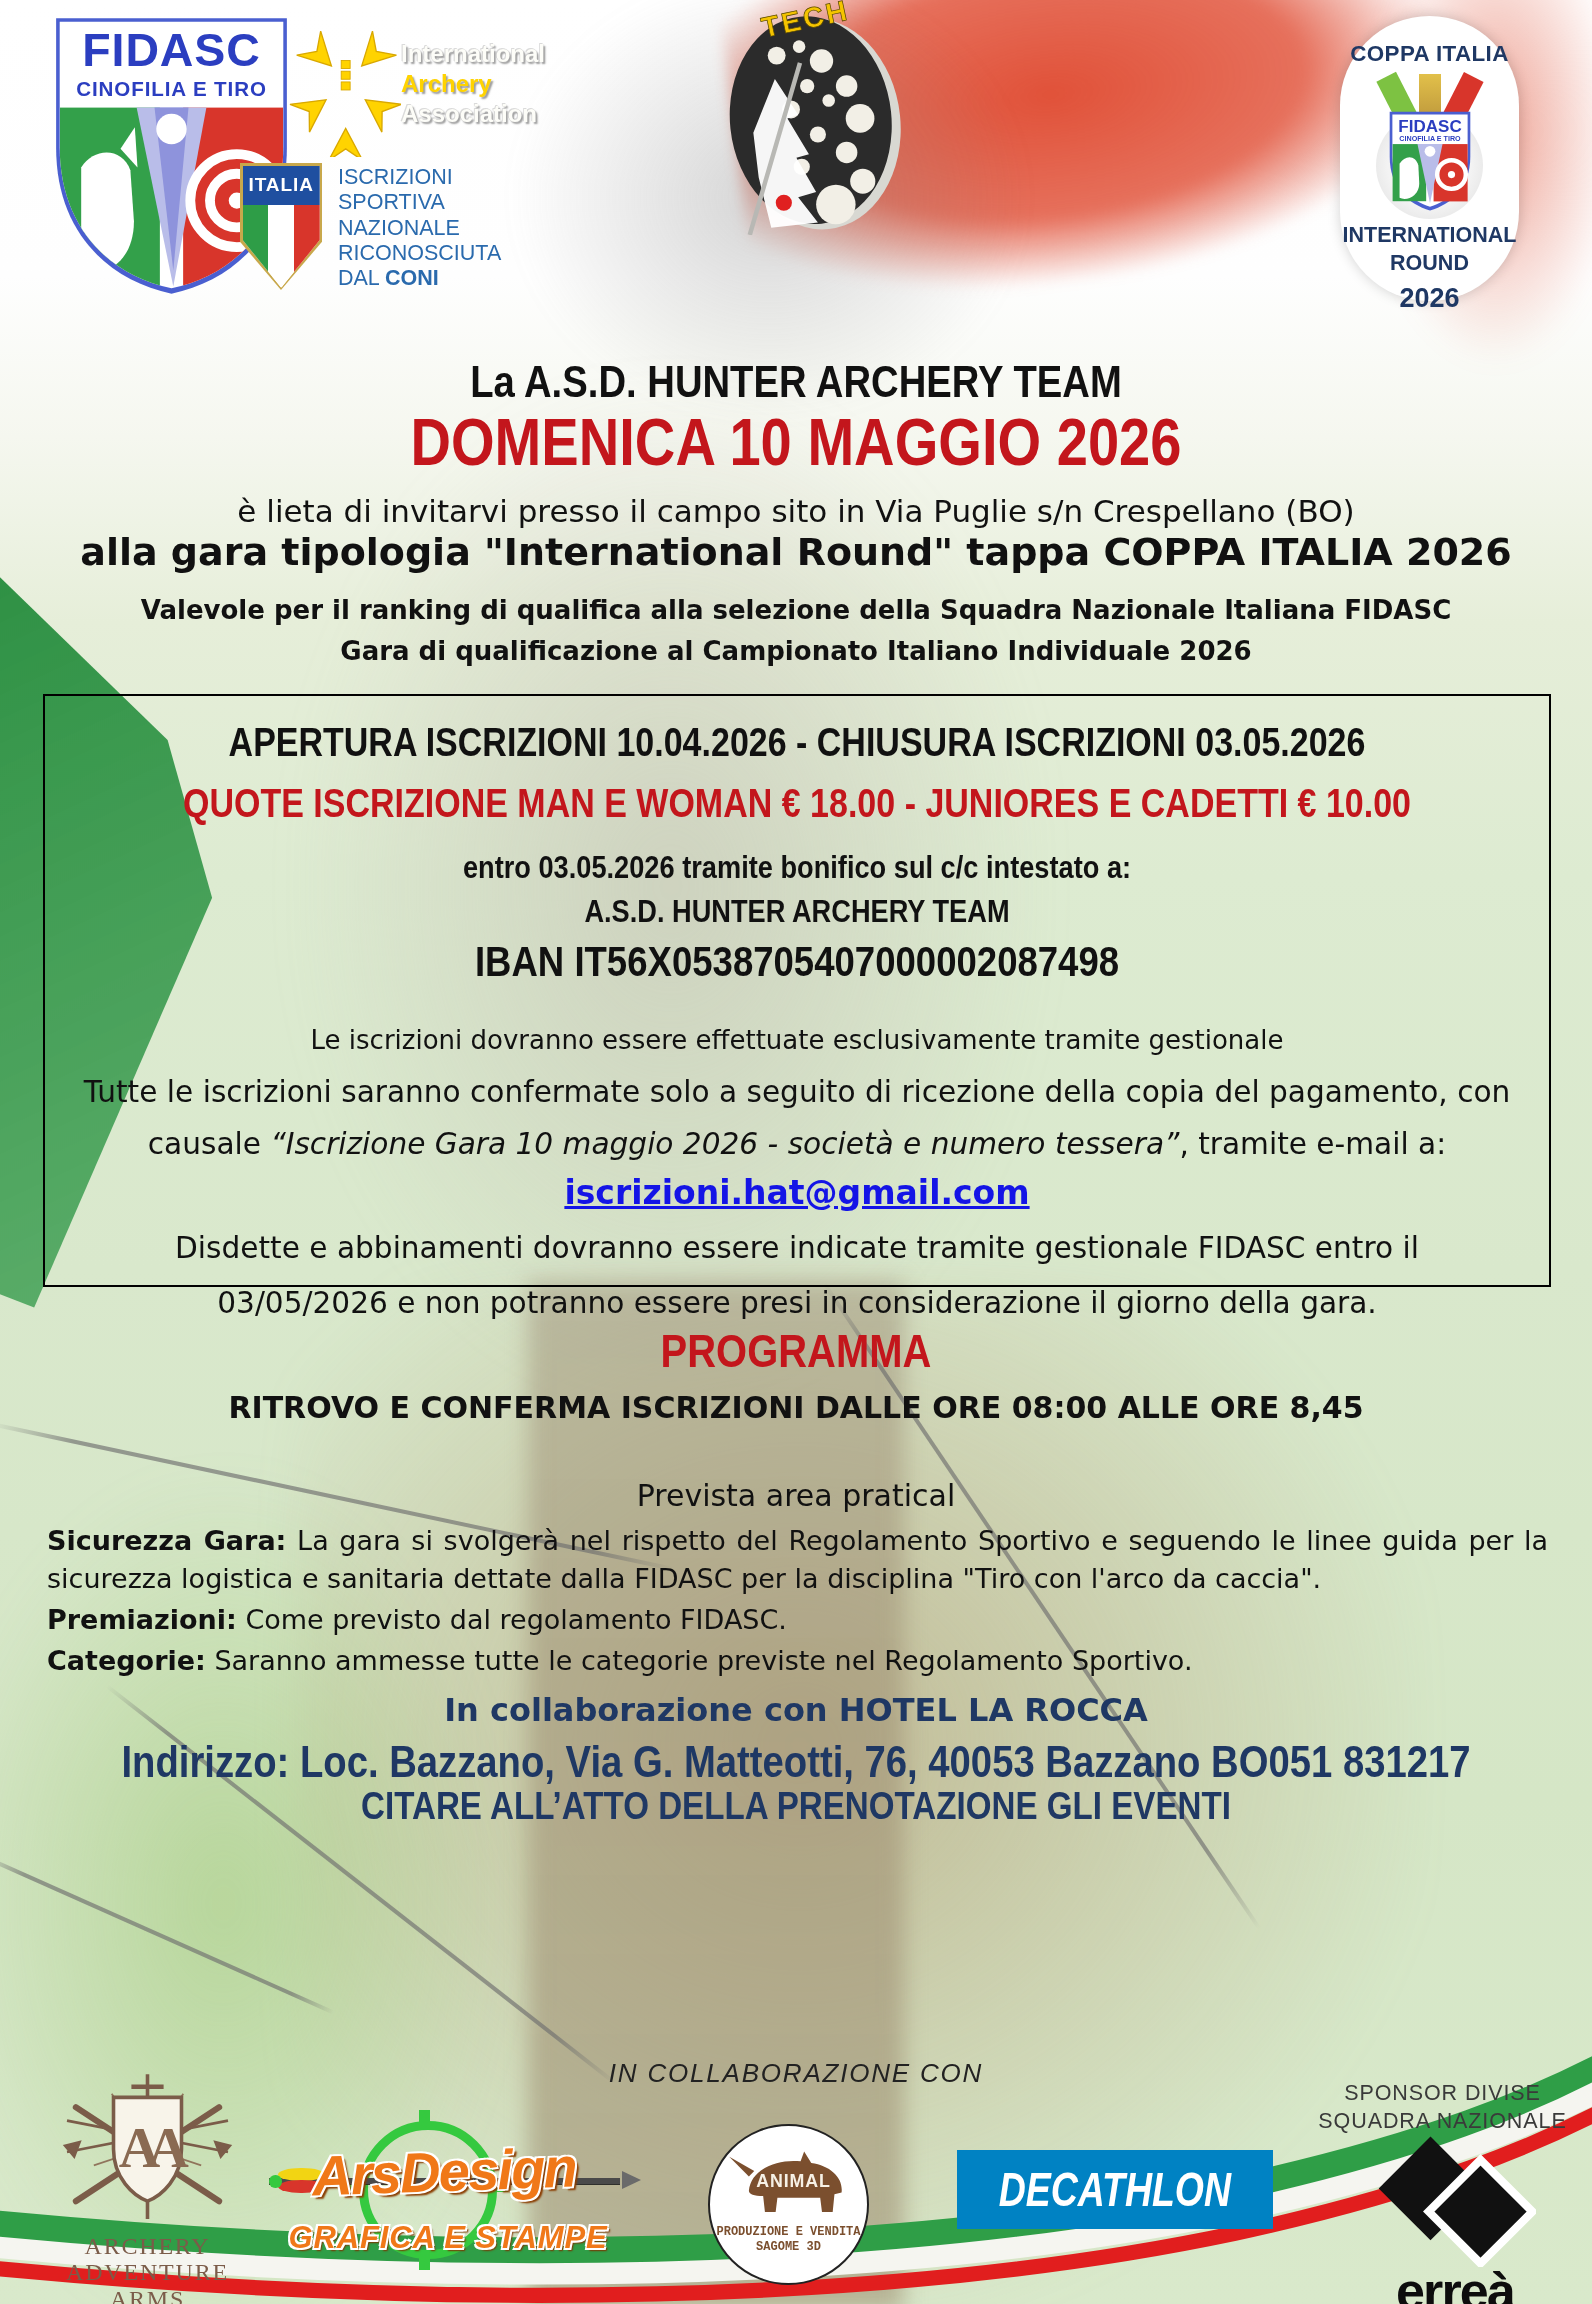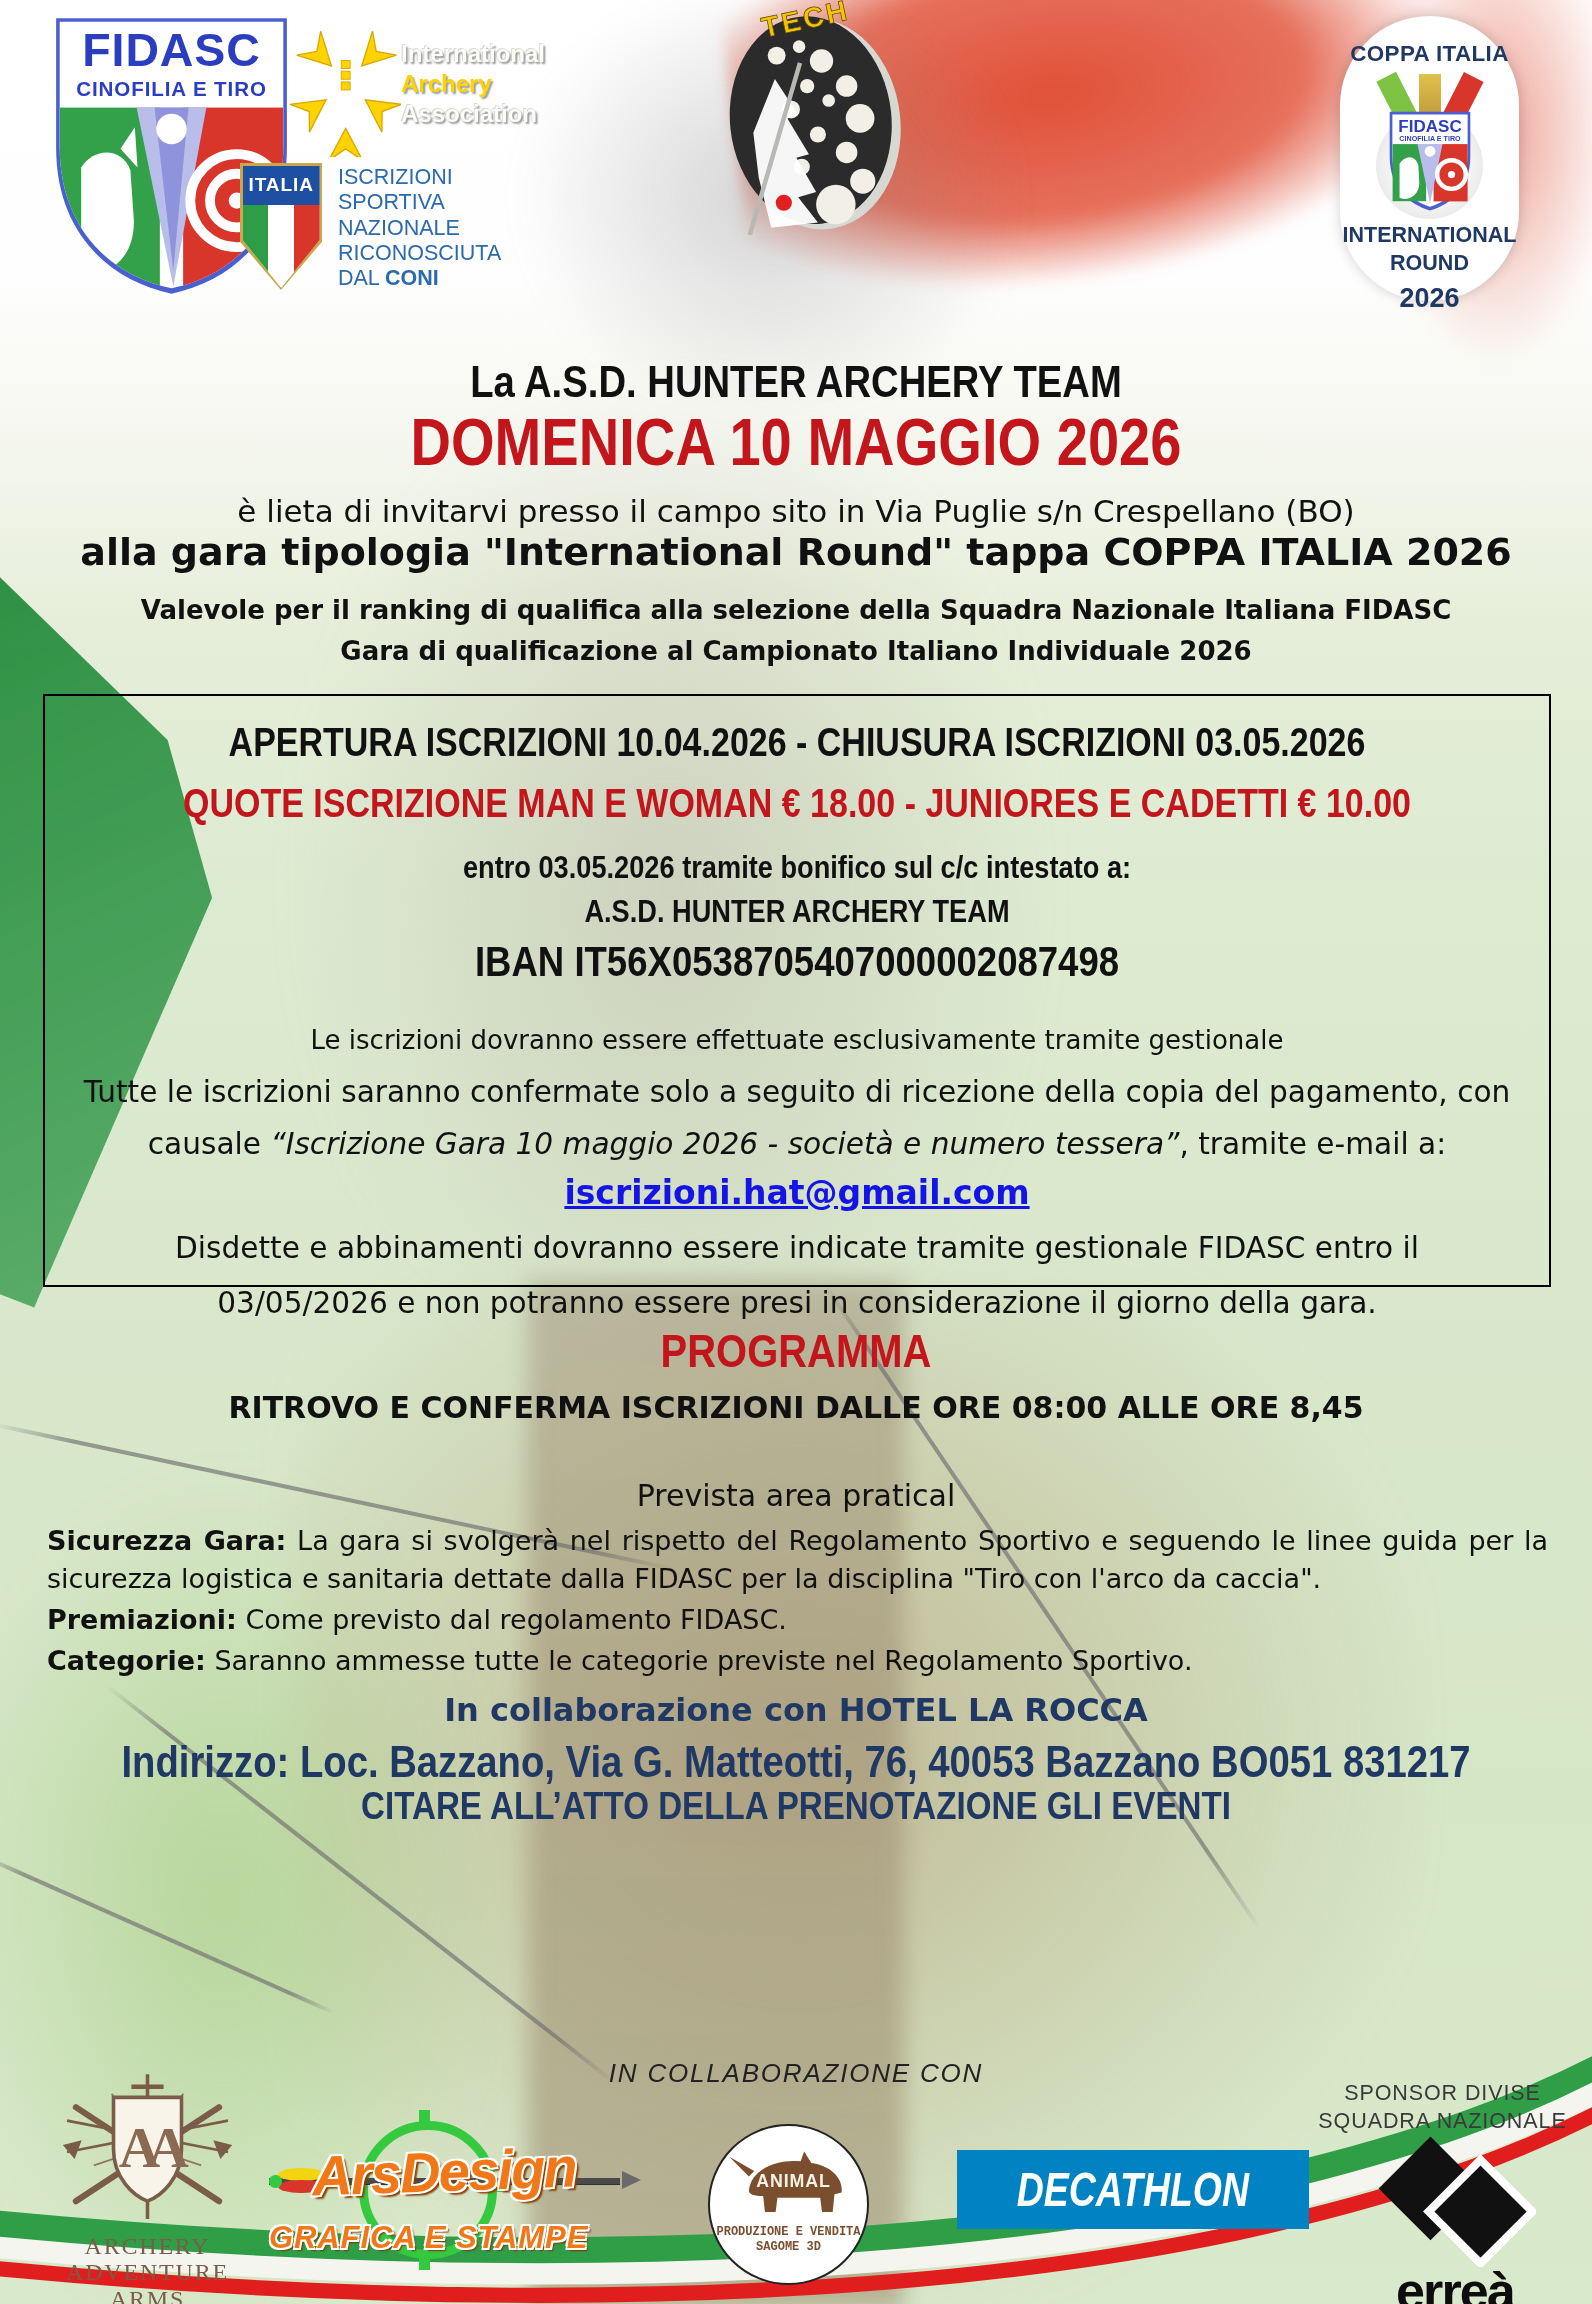--- a/index.html
+++ b/index.html
@@ -130,29 +130,29 @@
   .ars-arrowline{position:absolute;left:0;top:57px;width:351px;height:6.3px;background:#4a4a4a;box-shadow:0 0.9px 0 #222;}
   .ars-head{position:absolute;right:-14.3px;top:50px;width:0;height:0;border-left:19.7px solid #6a6a6a;
             border-top:9.9px solid transparent;border-bottom:9.9px solid transparent;}
   .ars-fl-y{position:absolute;left:9px;top:47px;width:47px;height:13.4px;background:#f2d413;border-radius:50% 50% 50% 50%;}
   .ars-fl-r{position:absolute;left:9px;top:59px;width:47px;height:13.4px;background:#d8352b;border-radius:50%;}
   .ars-nock{position:absolute;left:0px;top:54px;width:12.5px;height:12.5px;background:#35c93f;border-radius:50%;}
   .ars-name{position:absolute;left:43px;top:18px;font-family:"Liberation Sans",sans-serif;
             font-weight:700;font-style:italic;font-size:56px;letter-spacing:-1.8px;color:#F07818;
             transform:rotate(-2deg);
             text-shadow:-1.8px -1.8px 0 #fff,1.8px -1.8px 0 #fff,-1.8px 1.8px 0 #fff,1.8px 1.8px 0 #fff,3.6px 3.6px 1.8px #8a3c00;}
-  .ars-tagline{position:absolute;left:0;top:99px;width:358px;
+  .ars-tagline{position:absolute;left:0;top:99px;width:358px;text-align:center;
             font-family:"Liberation Sans",sans-serif;font-weight:700;font-style:italic;font-size:31px;
             color:#F07818;letter-spacing:0.9px;
             text-shadow:-1.8px -1.8px 0 #fff,1.8px -1.8px 0 #fff,-1.8px 1.8px 0 #fff,1.8px 1.8px 0 #fff,2.7px 2.7px 1.8px #7a3500;}
   .animal{left:708px;top:2124px;width:161px;height:161px;background:#fff;border:2.7px solid #222;
           border-radius:50%;text-align:center;z-index:3;box-sizing:border-box;}
   .animal-lines{font-family:Liberation Mono, monospace;font-weight:700;color:#7B4F2E;
                 font-size:12px;line-height:1.25;margin-top:1.8px;}
-  .decathlon{left:957px;top:2150px;width:352px;height:79px;background:#0082C3;display:flex;
+  .decathlon{left:957px;top:2150px;width:316px;height:79px;background:#0082C3;display:flex;
              align-items:center;justify-content:center;z-index:3;}
   .decathlon span{font-family:"Liberation Sans",sans-serif;font-weight:700;font-style:italic;
              color:#fff;font-size:48px;transform:scaleX(.78);white-space:nowrap;}
   .sponsor-note{left:1317px;top:2080px;width:251px;text-align:center;font-family:"Liberation Sans",sans-serif;
              font-size:21.5px;color:#3a3a3a;line-height:1.3;letter-spacing:0.9px;z-index:3;}
   .errea{left:1361px;top:2133px;width:188px;text-align:center;z-index:3;}
   .errea-name{font-family:"Liberation Sans",sans-serif;font-weight:700;font-size:52px;
               letter-spacing:-1.8px;color:#0d0d0d;margin-top:-9px;}
 </style>
 </head>

